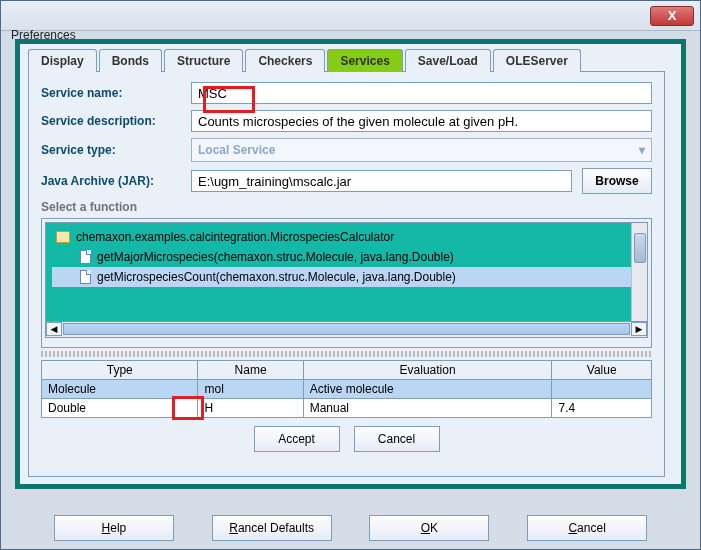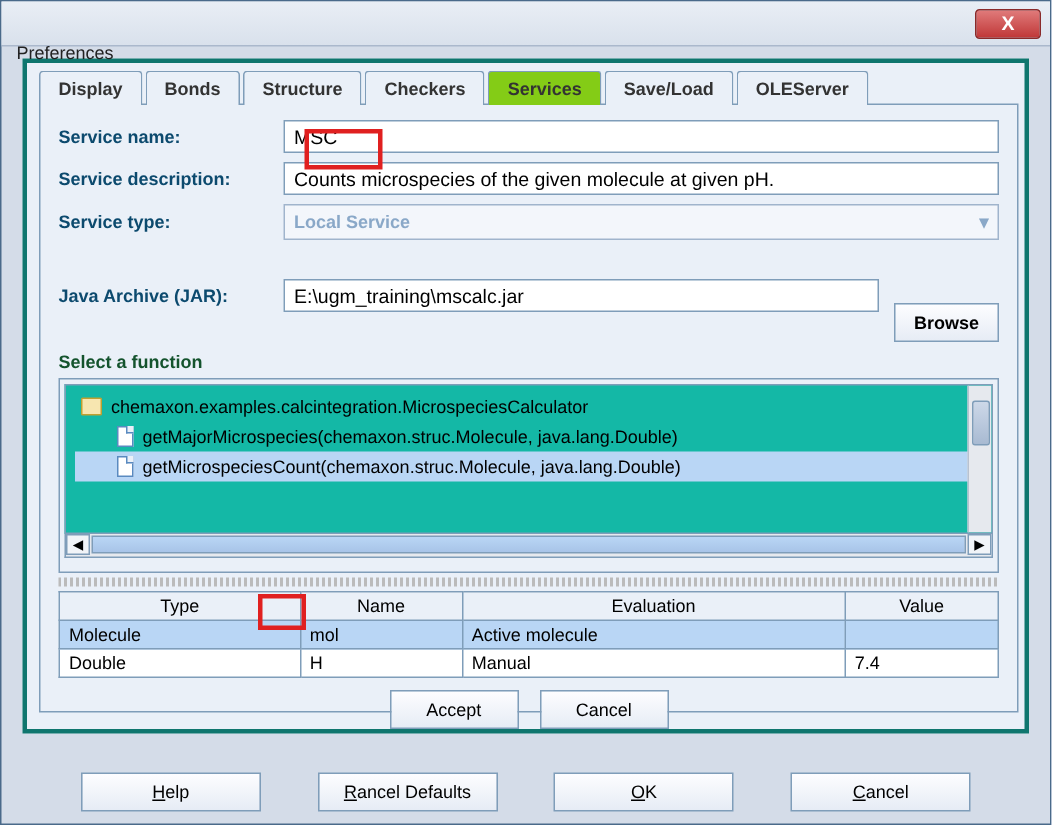--- a/index.html
+++ b/index.html
@@ -40,23 +40,23 @@
     font-weight: bold;
     text-align: center;
     line-height: 18px;
     margin-right: 6px;
     font-size: 13px;
   }
   .window-body {
     padding: 8px 14px;
   }
   .outer-panel {
-    border: 3px solid #0f766e;
-    background: #eaf0f8;
-    padding: 2px 4px 8px 8px;
+    border: 5px solid #0f766e;
+    background: #eaf0f8;
+    padding: 2px 16px 8px 8px;
     height: 450px;
   }
   .tabs {
     display: flex;
     margin-top: 2px;
   }
   .tab {
     border: 1px solid #7f9db9;
     border-bottom: none;
     padding: 4px 12px;
@@ -114,26 +114,25 @@
   .jar-row .text-input { flex: 1; }
   .browse-btn {
     width: 70px;
     height: 26px;
     margin-left: 10px;
     border: 1px solid #7f9db9;
     background: linear-gradient(#fdfdff,#e6ecf5);
     font-family: inherit;
     font-size: 12px;
     font-weight: bold;
-    margin-top: 36px;
   }
   .section-label {
     font-weight: bold;
     margin: 6px 0 4px 0;
-    color: #14532d;
+    color: #737373;
   }
   .tree-outer {
     border: 1px solid #7f9db9;
     background: #eaf0f8;
     padding: 3px;
     height: 130px;
   }
   .tree-box {
     border: 1px solid #7f9db9;
     background: #14b8a6;

